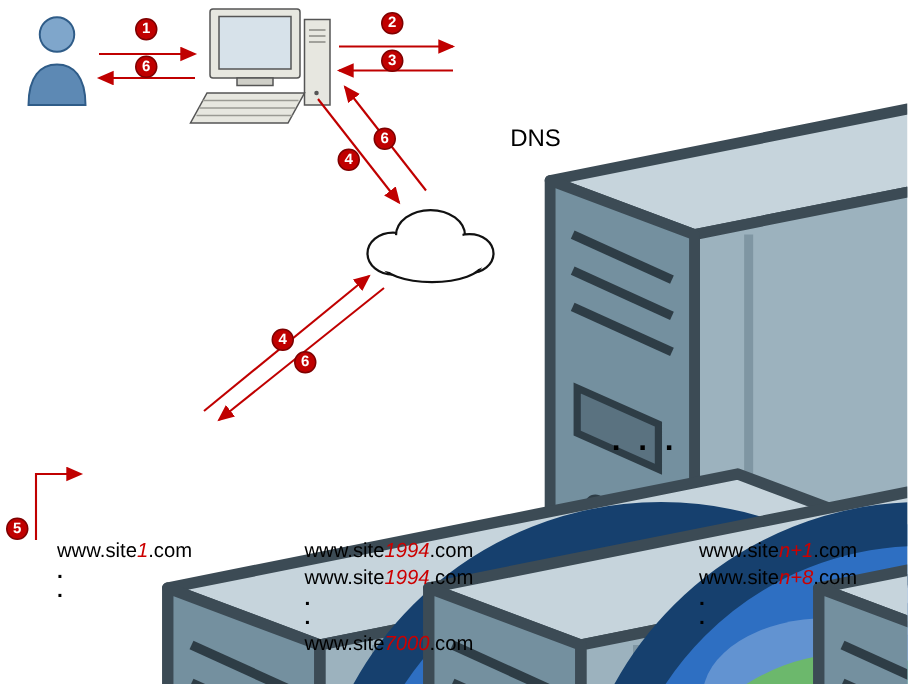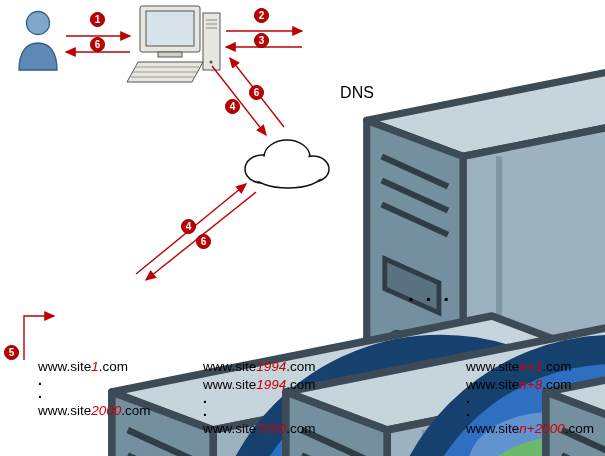--- a/index.html
+++ b/index.html
@@ -135,32 +135,30 @@
   <div class="badge" style="left:4px;top:345px">5</div>
 
   <div class="caption" style="left:322px;top:84px;width:70px">DNS</div>
 
   <div class="ellipsis" style="left:388px;top:282px;width:84px">. . .</div>
 
   <div class="sites" style="left:38px;top:358px;width:134px">
     <div class="site-row"><span>www.site</span><span class="num">1</span><span>.com</span></div>
     <div class="vdot">.</div>
     <div class="vdot">.</div>
-    <div class="site-row"><span>www.site</span><span class="num">2000</span><span>.com</span></div>
   </div>
 
   <div class="sites" style="left:203px;top:358px;width:140px">
     <div class="site-row"><span>www.site</span><span class="num">1994</span><span>.com</span></div>
     <div class="site-row"><span>www.site</span><span class="num">1994</span><span>.com</span></div>
     <div class="vdot">.</div>
     <div class="vdot">.</div>
     <div class="site-row"><span>www.site</span><span class="num">7000</span><span>.com</span></div>
   </div>
 
   <div class="sites" style="left:466px;top:358px;width:140px">
     <div class="site-row"><span>www.site</span><span class="num">n+1</span><span>.com</span></div>
     <div class="site-row"><span>www.site</span><span class="num">n+8</span><span>.com</span></div>
     <div class="vdot">.</div>
     <div class="vdot">.</div>
-    <div class="site-row"><span>www.site</span><span class="num">n+2000</span><span>.com</span></div>
   </div>
 
 </div>
 
 </body></html>

